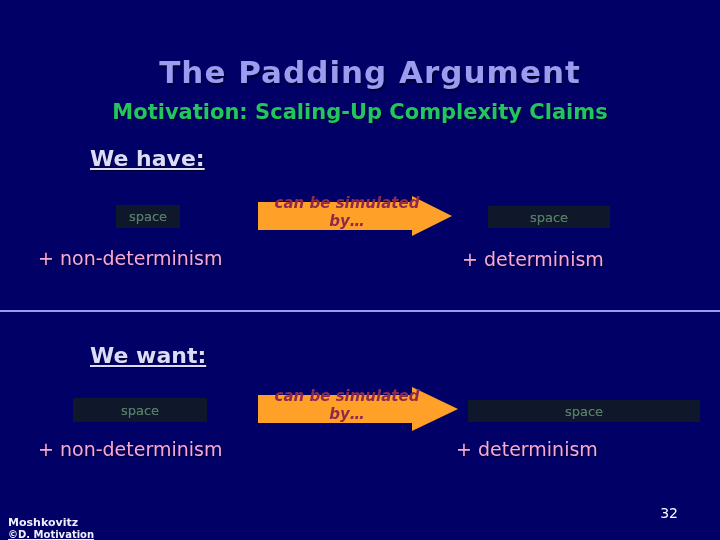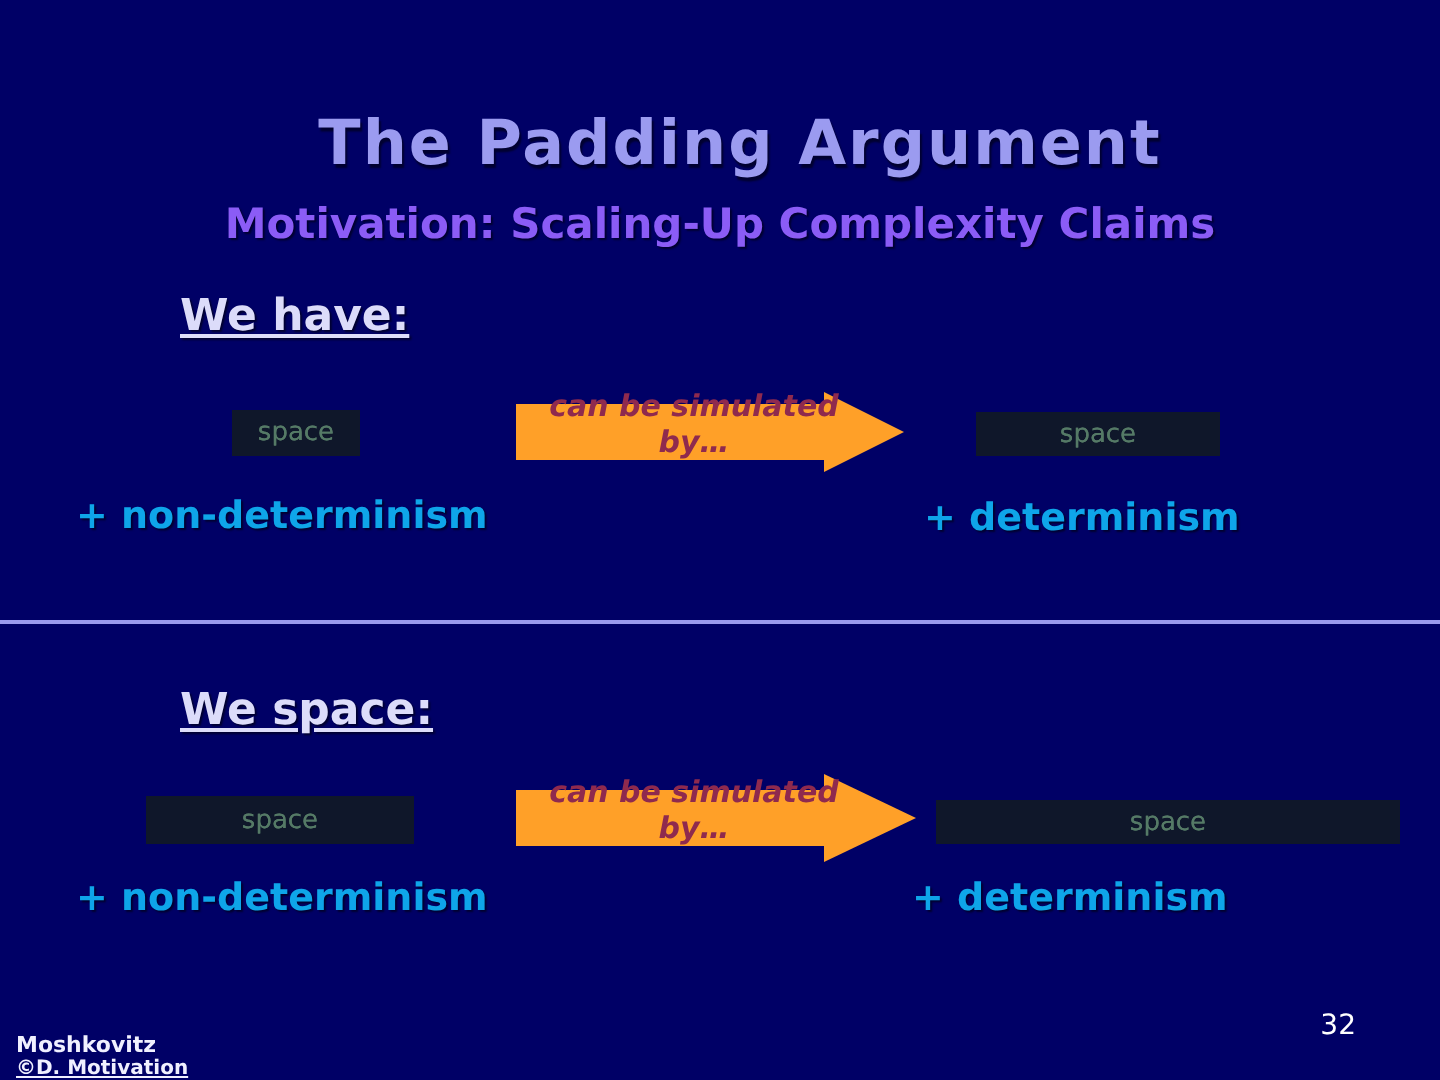--- a/index.html
+++ b/index.html
@@ -16,21 +16,21 @@
     text-align:center;
     font-size:31px;font-weight:bold;
     color:#9b9bf0;
     text-shadow:1px 2px 1px #000030;
     letter-spacing:1px;
   }
   .subtitle{
     position:absolute;left:0;top:100px;width:720px;
     text-align:center;
     font-size:21px;font-weight:bold;
-    color:#8b5cf6;
+    color:#22c55e;
     text-shadow:1px 1px 1px #000030;
   }
   .heading{
     position:absolute;left:90px;
     font-size:22px;font-weight:bold;
     color:#dcdcfa;
     text-decoration:underline;
     text-shadow:1px 1px 1px #000030;
   }
   .h-have{top:146px;}
@@ -65,22 +65,22 @@
     font-size:15px;font-weight:bold;
     line-height:18px;
     color:#8f2a4e;
     font-style:italic;
   }
   .t0{left:262px;top:194px;}
   .t1{left:262px;top:387px;}
 
   .wlabel{
     position:absolute;
-    font-size:19px;font-weight:bold;
-    color:#0ea5e9;
+    font-size:19px;font-weight:normal;
+    color:#f9a8d4;
     text-shadow:1px 1px 1px #000030;
   }
   .l0l{left:38px;top:247px;}
   .l0r{left:462px;top:248px;}
   .l1l{left:38px;top:438px;}
   .l1r{left:456px;top:438px;}
 
   .divider{
     position:absolute;left:0;top:310px;width:720px;height:0;
     border-top:2px solid #9a9aee;
@@ -120,21 +120,21 @@
     <span>by…</span>
   </div>
 
   <div class="gbox b0r">space</div>
 
   <div class="wlabel l0l">+ non-determinism</div>
   <div class="wlabel l0r">+ determinism</div>
 
   <div class="divider"></div>
 
-  <div class="heading h-want">We space:</div>
+  <div class="heading h-want">We want:</div>
 
   <div class="gbox b1l">space</div>
 
   <div class="arrow a1">
     <div class="abody"></div>
     <div class="ahead"></div>
   </div>
   <div class="atext t1">
     <span>can be simulated</span><br>
     <span>by…</span>

